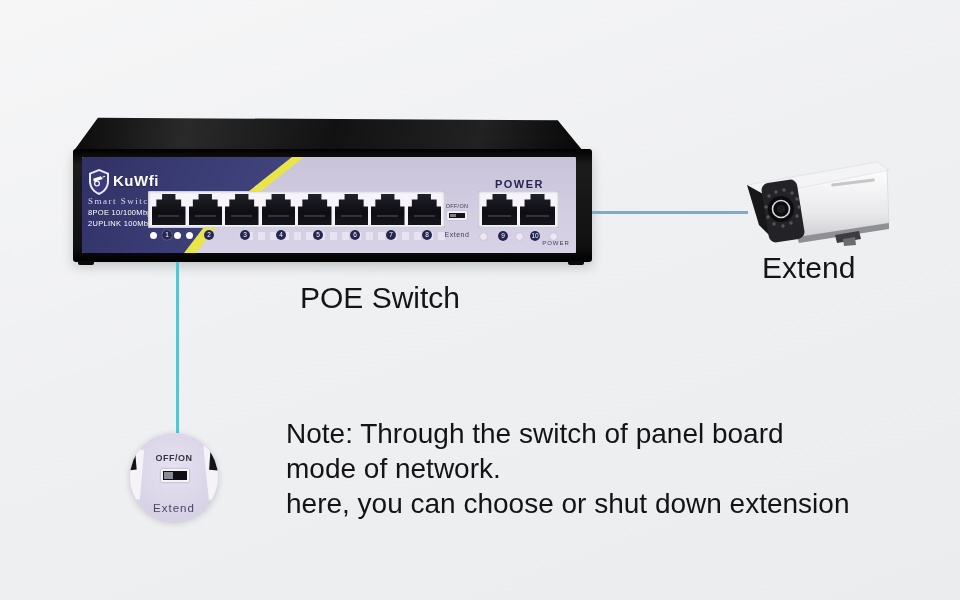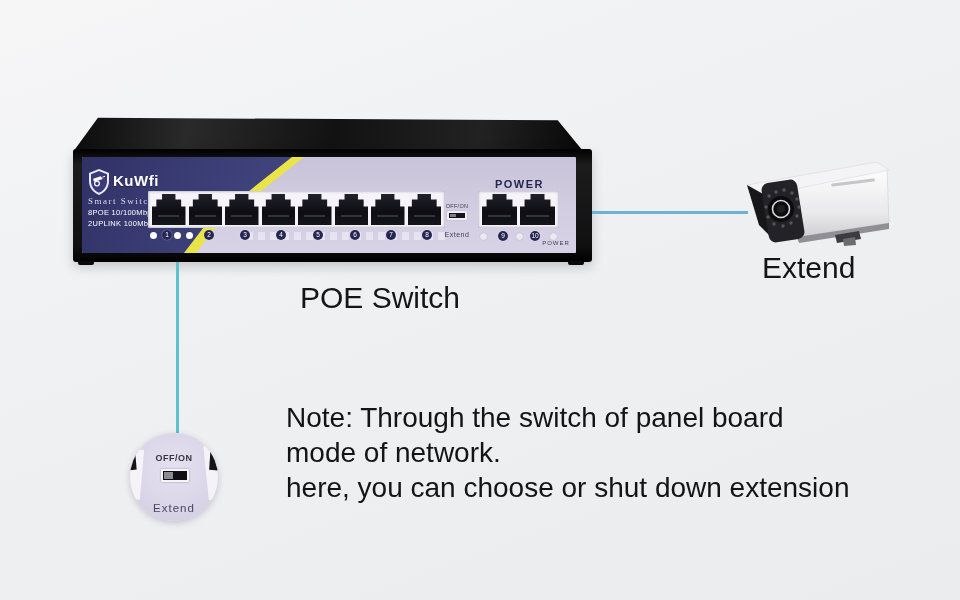--- a/index.html
+++ b/index.html
@@ -88,21 +88,21 @@
   .frag-r .blk{left:6px;top:-6px;width:20px;height:32px;transform:rotate(10deg);}
   .callout-toggle-label{position:absolute;top:20px;left:0;width:100%;text-align:center;font-size:9px;font-weight:bold;color:#35343f;letter-spacing:.5px;}
   .callout-slider{position:absolute;left:31px;top:36px;width:28px;height:13px;background:#f5f4f7;border-radius:1px;box-shadow:0 0 2px #8a8494;}
   .callout-slider .well{position:absolute;left:2px;top:2px;width:24px;height:9px;background:#101014;}
   .callout-slider .knob{position:absolute;left:3px;top:3px;width:9px;height:7px;background:#8b8b94;}
   .callout-extend{position:absolute;top:69px;left:0;width:100%;text-align:center;font-size:11.5px;color:#4c4562;letter-spacing:1px;}
   
   .caption{position:absolute;color:#151515;font-size:30px;}
   .switch-caption{left:300px;top:281px;}
   .camera-caption{left:762px;top:251px;}
-  .note{position:absolute;left:286px;top:400px;color:#141414;font-size:28px;line-height:35px;}
+  .note{position:absolute;left:286px;top:416px;color:#141414;font-size:28px;line-height:35px;}
   .camera-art{position:absolute;left:735px;top:155px;}
 </style>
 </head>
 <body>
 
 <div class="stage">
 
   <div class="sw-top"></div>
   <div class="sw-front">
     <div class="sw-foot l"></div>

